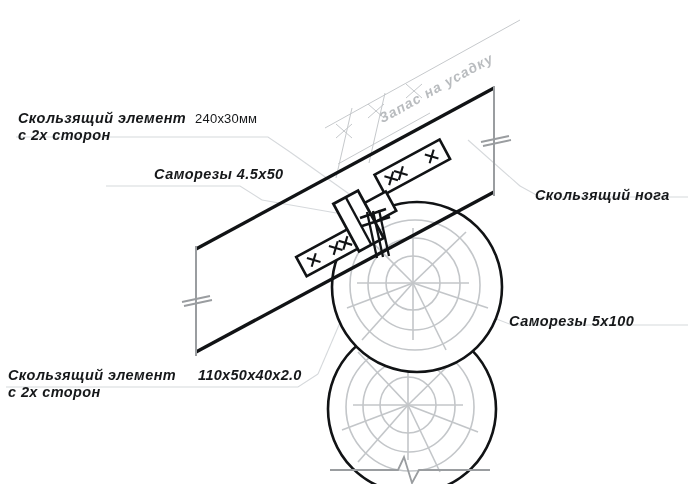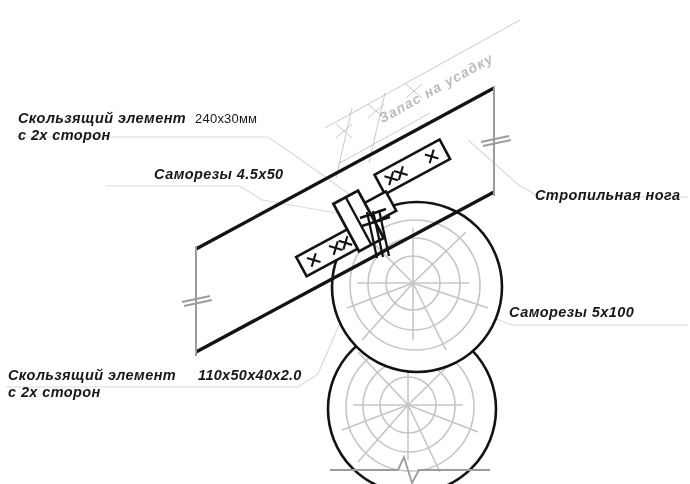--- a/index.html
+++ b/index.html
@@ -214,23 +214,23 @@
       <span>Скользящий элемент</span>
       <span class="lbl-dim">240х30мм</span>
     </div>
     <div class="row">с 2х сторон</div>
   </div>
 
   <div class="lbl lbl-main" style="left:122px; top:166px;margin-left:32px;">Саморезы 4.5x50</div>
 
   <div class="rot-lbl" style="left:376px; top:112px;">Запас на усадку</div>
 
-  <div class="lbl lbl-main" style="left:535px; top:187px;">Стропильная нога</div>
-
-  <div class="lbl lbl-main" style="left:509px; top:304px;">Саморезы 5х100</div>
+  <div class="lbl lbl-main" style="left:535px; top:187px;">Скользящий нога</div>
+
+  <div class="lbl lbl-main" style="left:509px; top:313px;">Саморезы 5х100</div>
 
   <div class="lbl lbl-main" style="left:8px; top:367px;">
     <div class="row two-col" style="gap:22px;">
       <span>Скользящий элемент</span>
       <span class="lbl-dim-i">110х50х40х2.0</span>
     </div>
     <div class="row">с 2х сторон</div>
   </div>
 
 </div>

